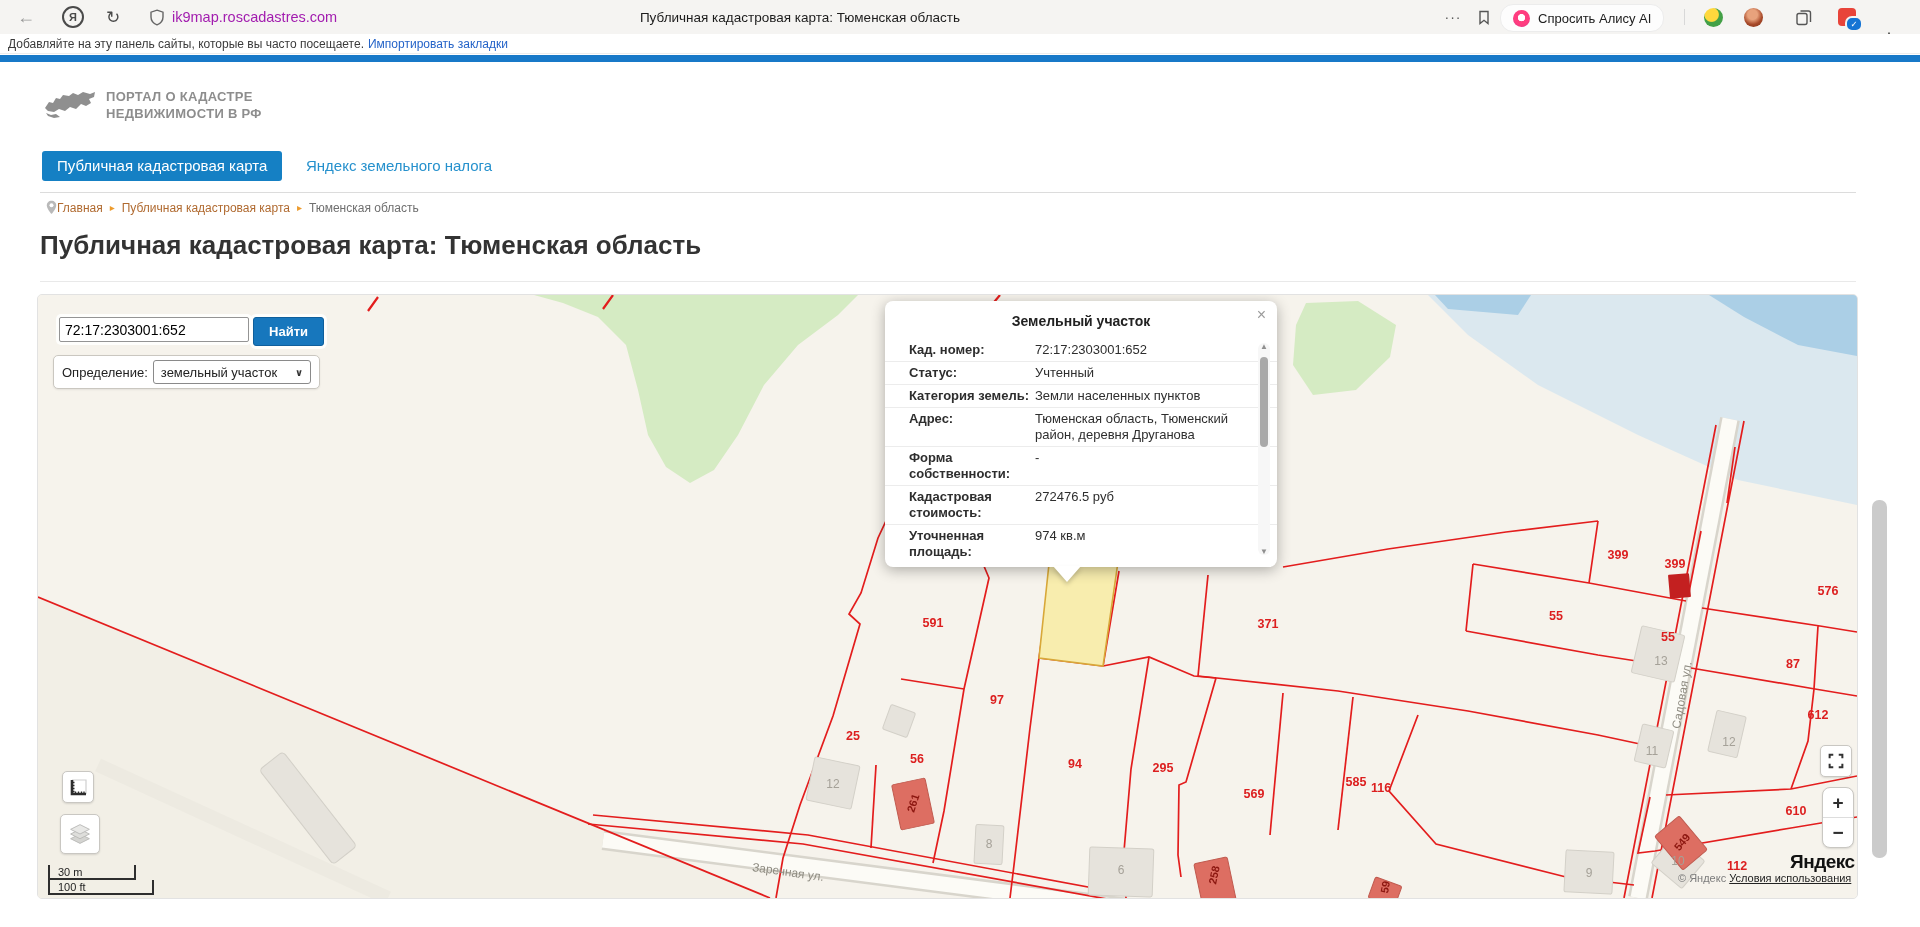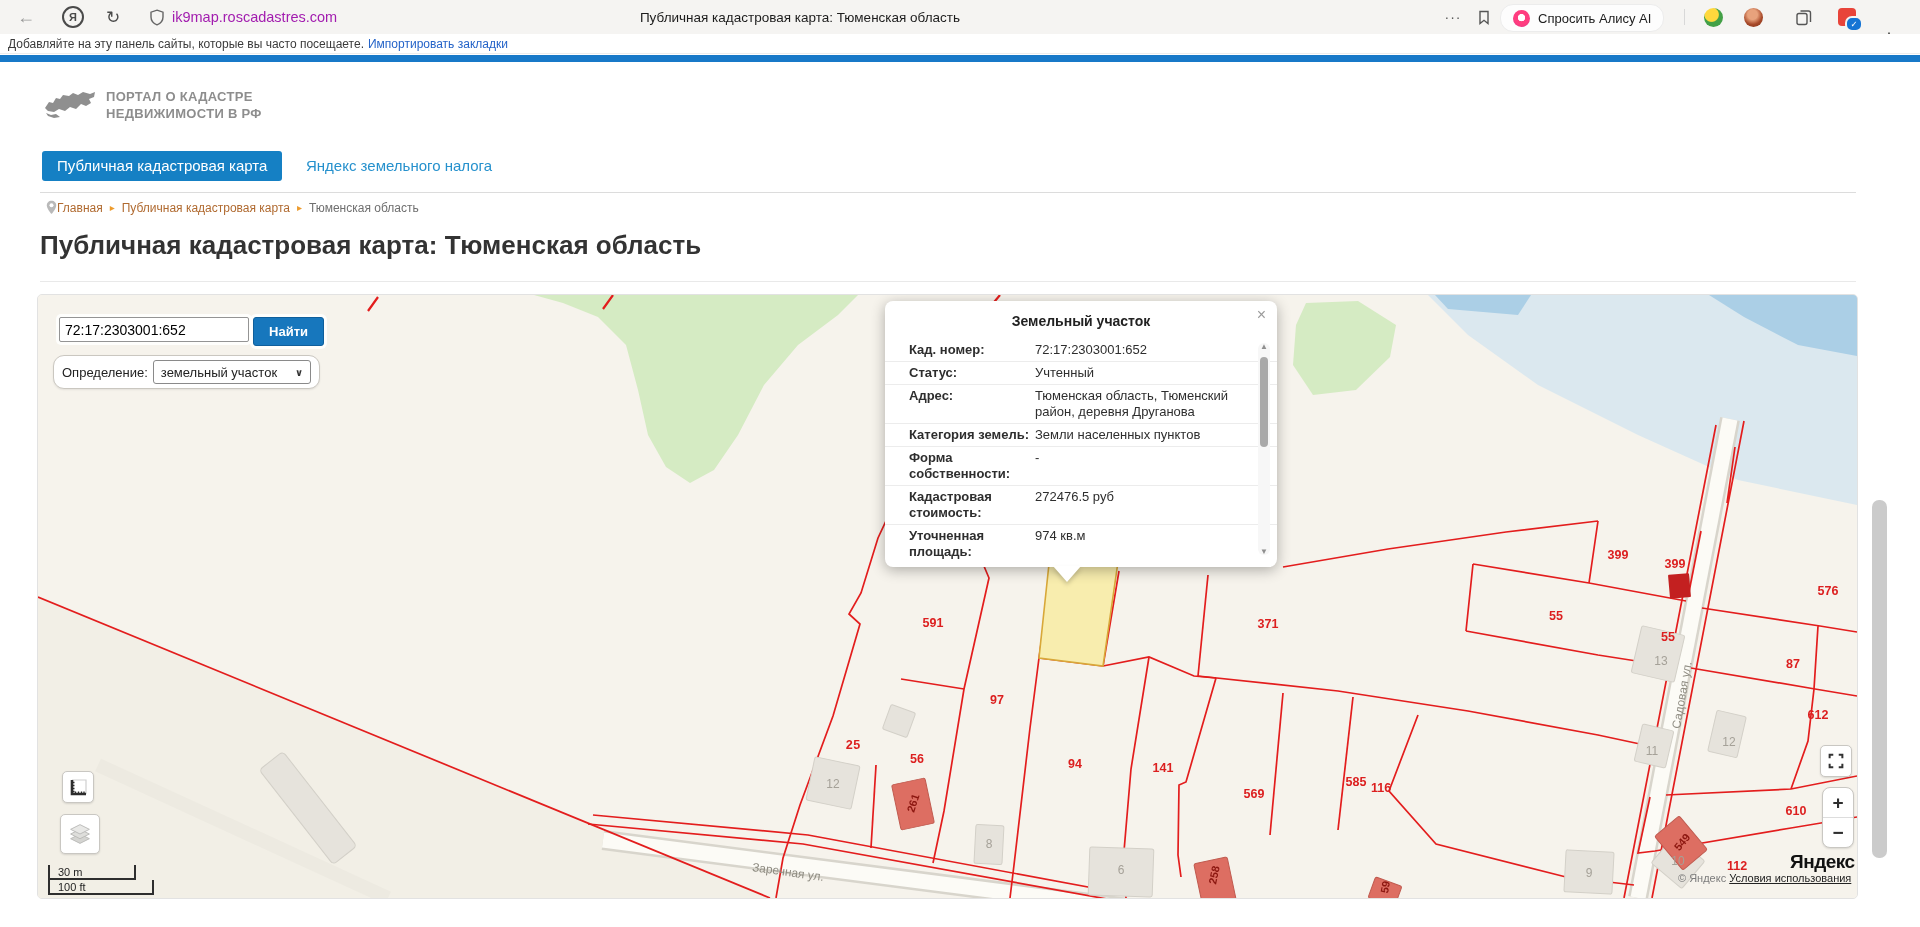--- a/index.html
+++ b/index.html
@@ -58,21 +58,21 @@
   .mlabel{position:absolute;transform:translate(-50%,-50%);font-size:12.5px;font-weight:bold;color:#dc1f1f;white-space:nowrap;}
   .mlabel.gray{color:#a5a198;font-weight:normal;font-size:12px;}
   .mlabel.bred{color:#8c1710;font-size:11px;}
   .street{position:absolute;color:#8f8c82;font-size:12px;white-space:nowrap;transform:translate(-50%,-50%) rotate(8deg);}
   .street.vert{transform:translate(-50%,-50%) rotate(-80deg);}
   .search-input{position:absolute;left:21px;top:22px;width:178px;height:21px;border:1px solid #949494;border-radius:2px;
         padding:1px 5px;font-size:14px;font-family:inherit;box-shadow:0 0 0 3px rgba(255,255,255,.85);}
   .find-btn{position:absolute;left:215px;top:22px;width:69px;height:27px;background:#1777bd;border:1px solid #0f5f9c;
         border-radius:3px;color:#fff;font-size:13px;font-weight:bold;display:flex;align-items:center;justify-content:center;
         box-shadow:0 0 0 3px rgba(255,255,255,.85);}
-  .filter{position:absolute;left:15px;top:60px;background:#fff;border:1px solid #cac7c0;border-radius:11px;padding:4px 8px;
+  .filter{position:absolute;left:15px;top:60px;background:#fff;border:1px solid #cac7c0;border-radius:5px;padding:4px 8px;
         display:flex;align-items:center;font-size:13px;color:#222;box-shadow:0 1px 2px rgba(0,0,0,.08);}
   .filter-select{margin-left:5px;border:1px solid #8a8a8a;border-radius:3px;height:22px;display:flex;align-items:center;
         padding:0 7px;gap:18px;font-size:13px;background:#fff;}
   .chev{font-size:10px;font-weight:bold;color:#333;}
   
   .popup{position:absolute;left:847px;top:6px;width:392px;height:266px;background:#fff;border-radius:8px;
          box-shadow:0 3px 14px rgba(0,0,0,.3);}
   .popup-title{text-align:center;font-size:14px;font-weight:bold;padding-top:12px;color:#222;}
   .popup-close{position:absolute;top:6px;right:11px;font-size:16px;color:#9b9b9b;line-height:16px;}
   .popup-rows{position:absolute;left:0;right:0;top:38px;bottom:8px;overflow:hidden;}
@@ -260,24 +260,24 @@
         <rect x="1627" y="526" width="32" height="44" rx="2" transform="rotate(-40 1643 548)"></rect>
         <rect x="1336" y="583" width="22" height="28" rx="2" transform="rotate(-70 1347 597)"></rect>
       </g>
       <rect x="1631" y="279" width="21" height="24" rx="1" fill="#c32020" transform="rotate(-5 1641 291)"></rect>
     </svg>
 
     <div class="abs" style="left:0;top:0;width:1819px;height:603px">
         <div class="mlabel red" style="left: 895px; top: 328px;">591</div>
         <div class="mlabel red" style="left: 1230px; top: 329px;">371</div>
         <div class="mlabel red" style="left: 959px; top: 405px;">97</div>
-        <div class="mlabel red" style="left: 815px; top: 451px; font-family: Liberation Mono, monospace;">25</div>
+        <div class="mlabel red" style="left: 815px; top: 441px;">25</div>
         <div class="mlabel red" style="left: 879px; top: 464px;">56</div>
         <div class="mlabel red" style="left: 1037px; top: 469px;">94</div>
-        <div class="mlabel red" style="left: 1125px; top: 473px;">141</div>
+        <div class="mlabel red" style="left: 1125px; top: 473px;">295</div>
         <div class="mlabel red" style="left: 1216px; top: 499px;">569</div>
         <div class="mlabel red" style="left: 1318px; top: 487px;">585</div>
         <div class="mlabel red" style="left: 1343px; top: 493px;">116</div>
         <div class="mlabel red" style="left: 1580px; top: 260px;">399</div>
         <div class="mlabel red" style="left: 1637px; top: 269px;">399</div>
         <div class="mlabel red" style="left: 1518px; top: 321px;">55</div>
         <div class="mlabel red" style="left: 1630px; top: 342px;">55</div>
         <div class="mlabel red" style="left: 1755px; top: 369px;">87</div>
         <div class="mlabel red" style="left: 1790px; top: 296px;">576</div>
         <div class="mlabel red" style="left: 1780px; top: 420px;">612</div>
@@ -316,26 +316,26 @@
       <div class="popup-rows">
           <div class="prow">
             <div class="plabel">Кад. номер:</div>
             <div class="pvalue">72:17:2303001:652</div>
           </div>
           <div class="prow">
             <div class="plabel">Статус:</div>
             <div class="pvalue">Учтенный</div>
           </div>
           <div class="prow">
+            <div class="plabel">Категория земель:</div>
+            <div class="pvalue">Земли населенных пунктов</div>
+          </div>
+          <div class="prow">
             <div class="plabel">Адрес:</div>
             <div class="pvalue">Тюменская область, Тюменский район, деревня Друганова</div>
-          </div>
-          <div class="prow">
-            <div class="plabel">Категория земель:</div>
-            <div class="pvalue">Земли населенных пунктов</div>
           </div>
           <div class="prow">
             <div class="plabel">Форма собственности:</div>
             <div class="pvalue">-</div>
           </div>
           <div class="prow">
             <div class="plabel">Кадастровая стоимость:</div>
             <div class="pvalue">272476.5 руб</div>
           </div>
           <div class="prow">

